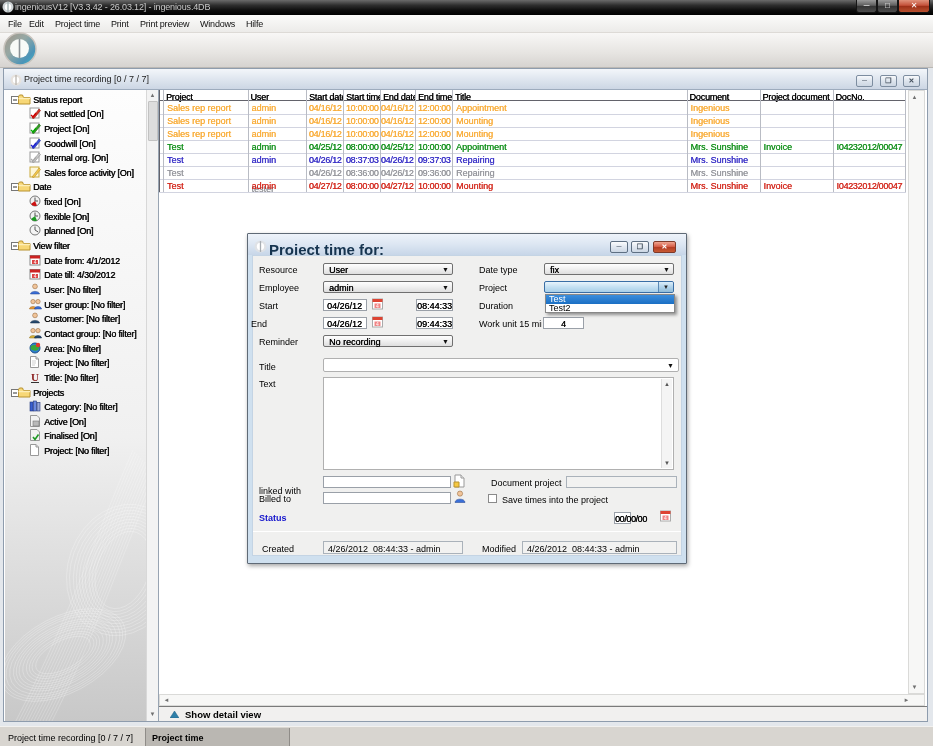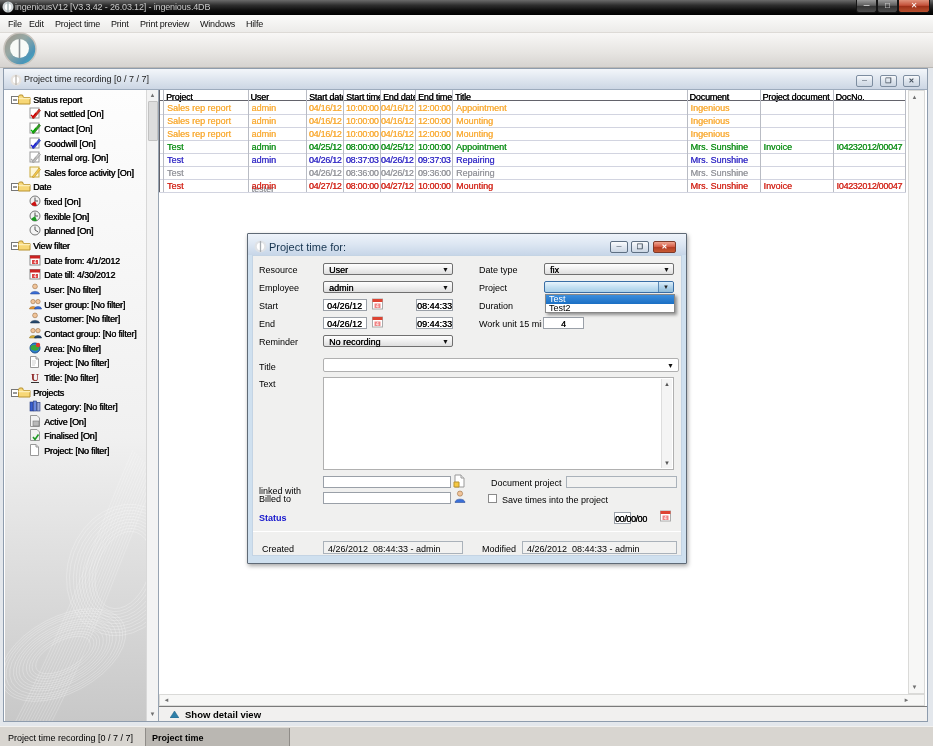--- a/index.html
+++ b/index.html
@@ -34,21 +34,21 @@
 .vline { position:absolute; top:0; width:1px; background:#b9bcc4; }
 .rline { position:absolute; left:0; height:1px; background:#d2d4e0; }
 #vscroll { position:absolute; left:749px; top:0; width:17px; height:604px; background:#f7f7f6; border:1px solid #dadad8; }
 #hscroll { position:absolute; left:0; top:604px; width:766px; height:12px; background:#f7f7f6; border:1px solid #dadad8; }
 #detailbar { position:absolute; left:0; top:616px; width:768px; height:15px; background:#f1f0ef; border-top:1px solid #7a7a7a; }
 #statusbar { left:0; top:726px; width:933px; height:20px; background:#d8d5d0; border-top:1px solid #f2f1ef; }
 #stab { left:145px; top:1px; width:145px; height:19px; background:#bab7b2; border:1px solid #8f8c88; border-top:none; }
 #dlg { left:247px; top:233px; width:440px; height:331px; background:#cfe0ef; border:1px solid #5f6a76; border-radius:1px;
   box-shadow:1px 2px 4px rgba(0,0,0,0.35); }
 #dlgtitle { left:0px; top:0px; width:438px; height:21px; background:linear-gradient(#eef3fa,#dce6f2 50%,#c7d6e8); }
-#dlgtitletext { left:21px; top:7px; color:#16344f; font-weight:normal; font-size:11px; }
+#dlgtitletext { left:21px; top:7px; color:#16344f; font-weight:bold; font-size:15px; }
 #dlgbody { left:4px; top:21px; width:430px; height:301px; background:#f0f0ef; border:1px solid #c4d4e4; }
 .dbtn { top:7px; width:18px; height:12px; border:1px solid #5e6f82; border-radius:2px;
   background:linear-gradient(#fbfcfd,#e3e9f1 45%,#ccd7e4); }
 .dbtn .g { position:absolute; left:0; right:0; top:-1px; bottom:0; color:#3d4a58; text-align:center; font-size:7px; line-height:12px; font-weight:bold; }
 #dclose { background:linear-gradient(#f0a591,#d6604a 45%,#b33b24 50%,#c75a33); border-color:#7e3a2a; }
 #dclose .g { color:#fff; }
 .lbl { position:absolute; color:#000; white-space:nowrap; }
 .drop { position:absolute; height:12px; border:1px solid #707070; border-radius:2px;
   background:linear-gradient(#fefefe,#f1f1f1 45%,#dedede); }
 .drop .dt { position:absolute; left:5px; top:1px; text-shadow:0.3px 0 0 currentColor; }
@@ -174,21 +174,21 @@
             <path d="M2 8 l2 2 3-4" stroke="#c00" stroke-width="1.4" fill="none"></path>
           </svg></span>
         <span class="txt" style="left:39px">Not settled [On]</span>
       </div>
 <div class="trow" style="top:31.8px">
         <span style="position:absolute;left:24px;top:0px"><svg width="12" height="12" viewBox="0 0 12 12">
             <rect x="1" y="1" width="9" height="10" fill="#fff" stroke="#999"></rect>
             <path d="M3 11 L10 2 L11.5 3.5 L5 11.5 Z" fill="#34a024" stroke="#1d6812" stroke-width="0.6"></path>
             <path d="M2 8 l2 2 3-4" stroke="#0a0" stroke-width="1.4" fill="none"></path>
           </svg></span>
-        <span class="txt" style="left:39px">Contact [On]</span>
+        <span class="txt" style="left:39px">Project [On]</span>
       </div>
 <div class="trow" style="top:46.5px">
         <span style="position:absolute;left:24px;top:0px"><svg width="12" height="12" viewBox="0 0 12 12">
             <rect x="1" y="1" width="9" height="10" fill="#fff" stroke="#999"></rect>
             <path d="M3 11 L10 2 L11.5 3.5 L5 11.5 Z" fill="#3a50d9" stroke="#20309a" stroke-width="0.6"></path>
             <path d="M2 8 l2 2 3-4" stroke="#22c" stroke-width="1.4" fill="none"></path>
           </svg></span>
         <span class="txt" style="left:39px">Goodwill [On]</span>
       </div>
 <div class="trow" style="top:61.1px">
@@ -529,21 +529,21 @@
       </svg>
     </span>
 <div class="tf" style="left:168px;top:65px;width:37px;height:12px">
       <span class="v" style="left:0;width:100%;text-align:center">08:44:33</span>
     </div>
 <div class="lbl" style="left:231px;top:66.5px">Duration</div>
 <div style="position:absolute;left:297px;top:59.5px;width:130px;height:19px;background:#fff;border:1px solid #888;box-shadow:2px 2px 3px rgba(0,0,0,0.4);z-index:5">
       <div style="position:absolute;left:0;top:0;width:128px;height:9.5px;background:linear-gradient(#3c8edc,#1a6fc4);color:#fff;padding-left:3px;font-size:9px;line-height:9px">Test</div>
       <div style="position:absolute;left:0;top:9.5px;width:128px;height:9.5px;color:#000;padding-left:3px;font-size:9px;line-height:9px">Test2</div>
     </div>
-<div class="lbl" style="left:11px;top:84.5px">End</div>
+<div class="lbl" style="left:3px;top:84.5px">End</div>
 <div class="tf" style="left:75px;top:83px;width:44px;height:12px">
       <span class="v" style="left:3px">04/26/12</span>
     </div>
 <span style="position:absolute;left:124px;top:82px">
       <svg width="12" height="12" viewBox="0 0 12 12" style="position:absolute">
         <rect x="0.5" y="1" width="10" height="10" fill="#fff" stroke="#aaa"></rect>
         <rect x="0.5" y="1" width="10" height="3" fill="#d43"></rect>
         <rect x="2.5" y="5.5" width="6" height="4.5" fill="#e66" opacity="0.8"></rect>
         <text x="5.5" y="9.5" font-size="5" fill="#fff" text-anchor="middle">4</text>
       </svg>

